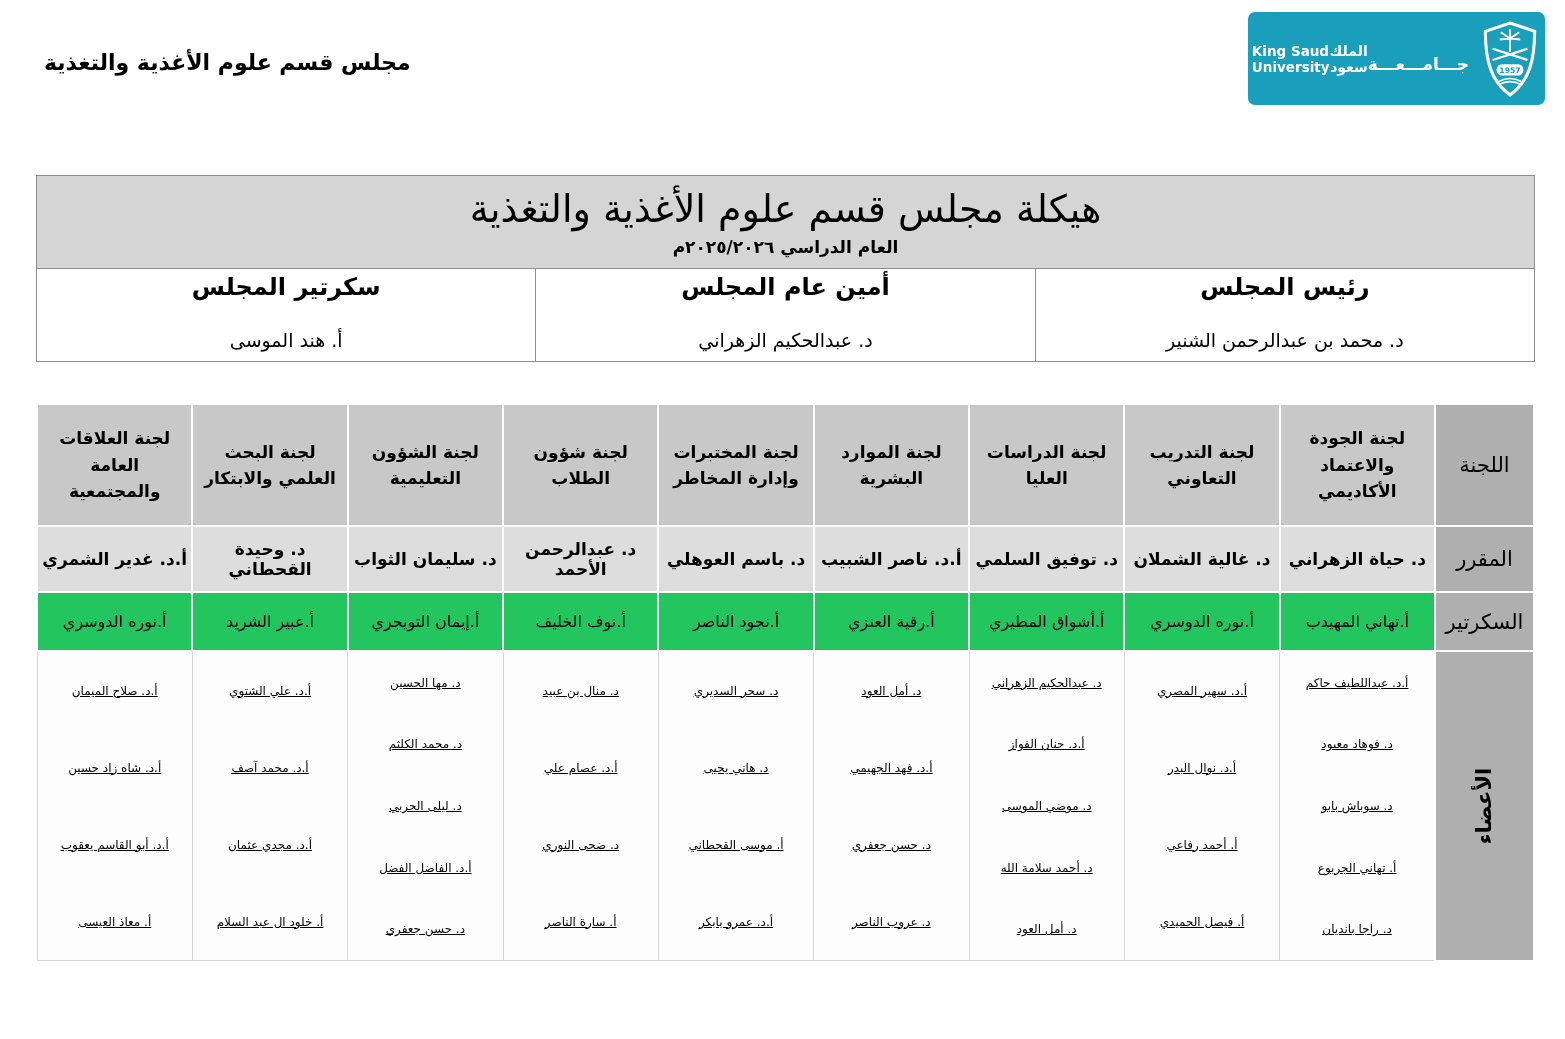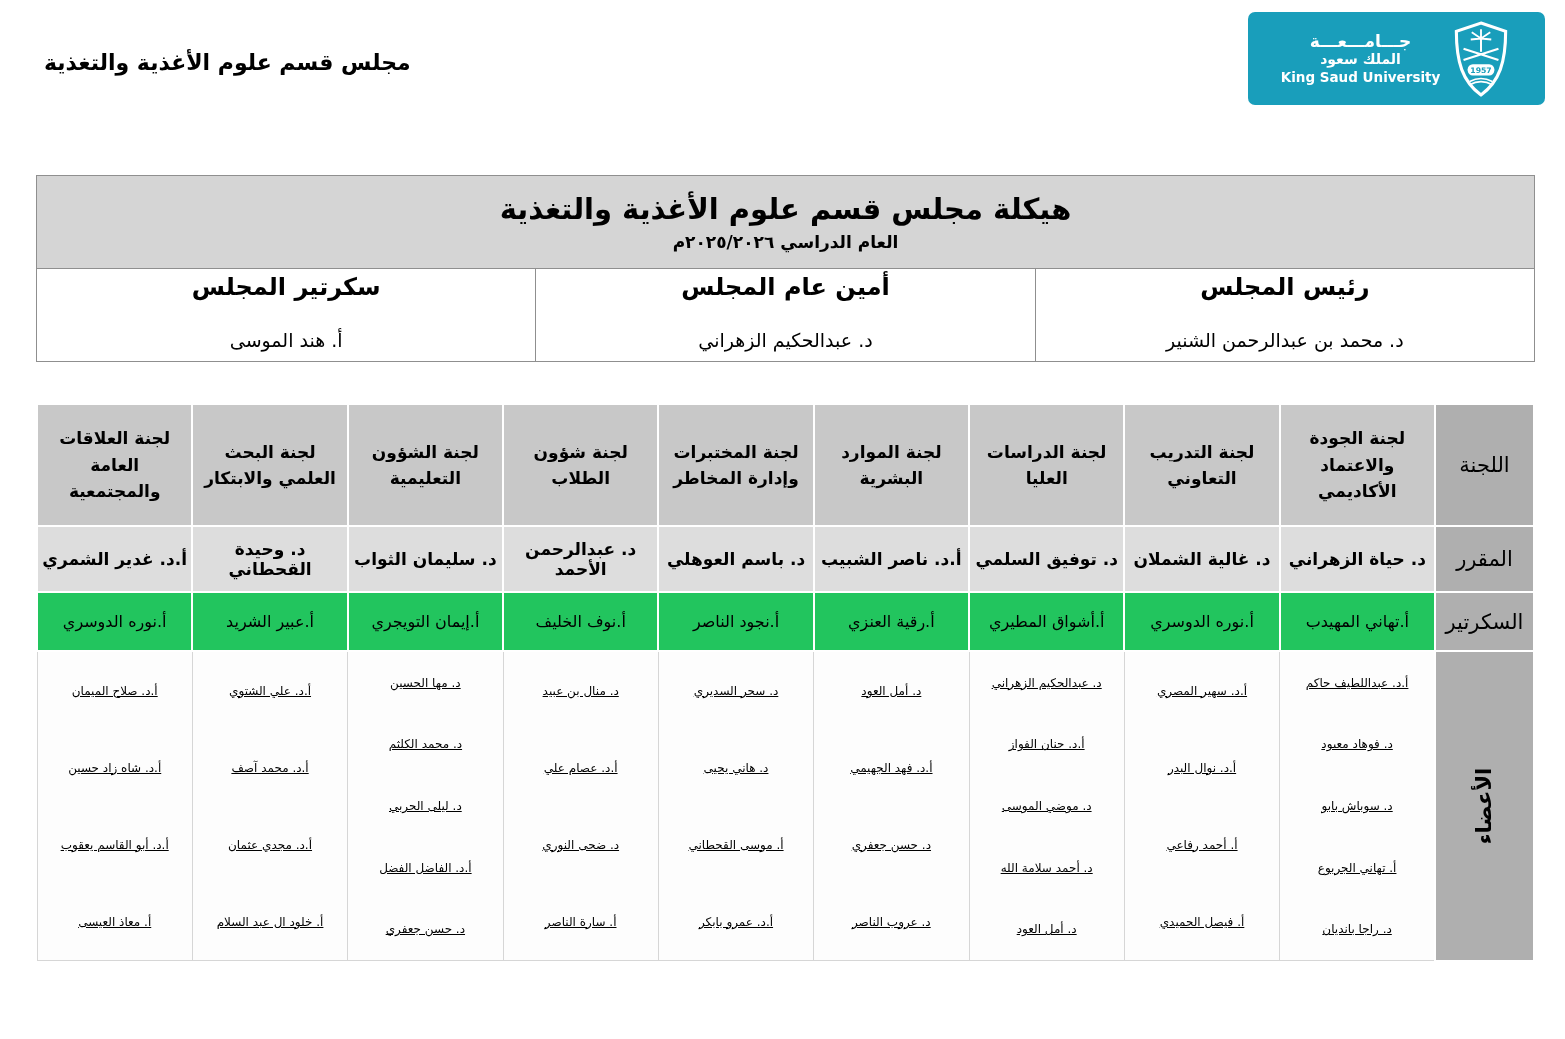--- a/index.html
+++ b/index.html
@@ -22,35 +22,35 @@
     position:absolute; right:20px; top:12px;
     width:297px; height:93px;
     background:#199EBB;
     border-radius:7px;
     display:flex; flex-direction:row;
     align-items:center; justify-content:center;
     gap:10px; color:#fff;
     padding:4px 8px;
   }
   .logo-shield { flex:0 0 auto; }
-  .logo-text { display:flex; flex-direction:column; align-items:center; line-height:1.15; }
+  .logo-text { display:flex; flex-direction:row; align-items:flex-end; line-height:1.15; }
   .logo-ar1 { font-size:17px; font-weight:bold; letter-spacing:1px; }
   .logo-ar2 { font-size:14px; font-weight:bold; }
   .logo-en  { font-size:13.5px; font-weight:bold; direction:ltr; margin-top:2px; }
 
   
   table { border-collapse:collapse; table-layout:fixed; }
   .council {
     position:absolute; left:36px; top:175px; width:1499px;
   }
   .council td { border:1px solid #8f8f8f; text-align:center; vertical-align:middle; }
   .council .c-head {
     background:#D5D5D5; height:93px; padding:6px 0;
   }
-  .c-title { font-size:29px; font-weight:bold; }
+  .c-title { font-size:38px; font-weight:normal; }
   .c-sub   { font-size:17px; font-weight:bold; margin-top:6px; }
   .council .role-cell { background:#ffffff; height:82px; padding:4px 0 10px; }
   .role-title { font-size:24px; font-weight:bold; margin-bottom:28px; }
   .role-name  { font-size:19px; }
 
   
   .committees {
     position:absolute; left:36px; top:403px; width:1499px;
   }
   .committees col.label-col { width:99px; }

